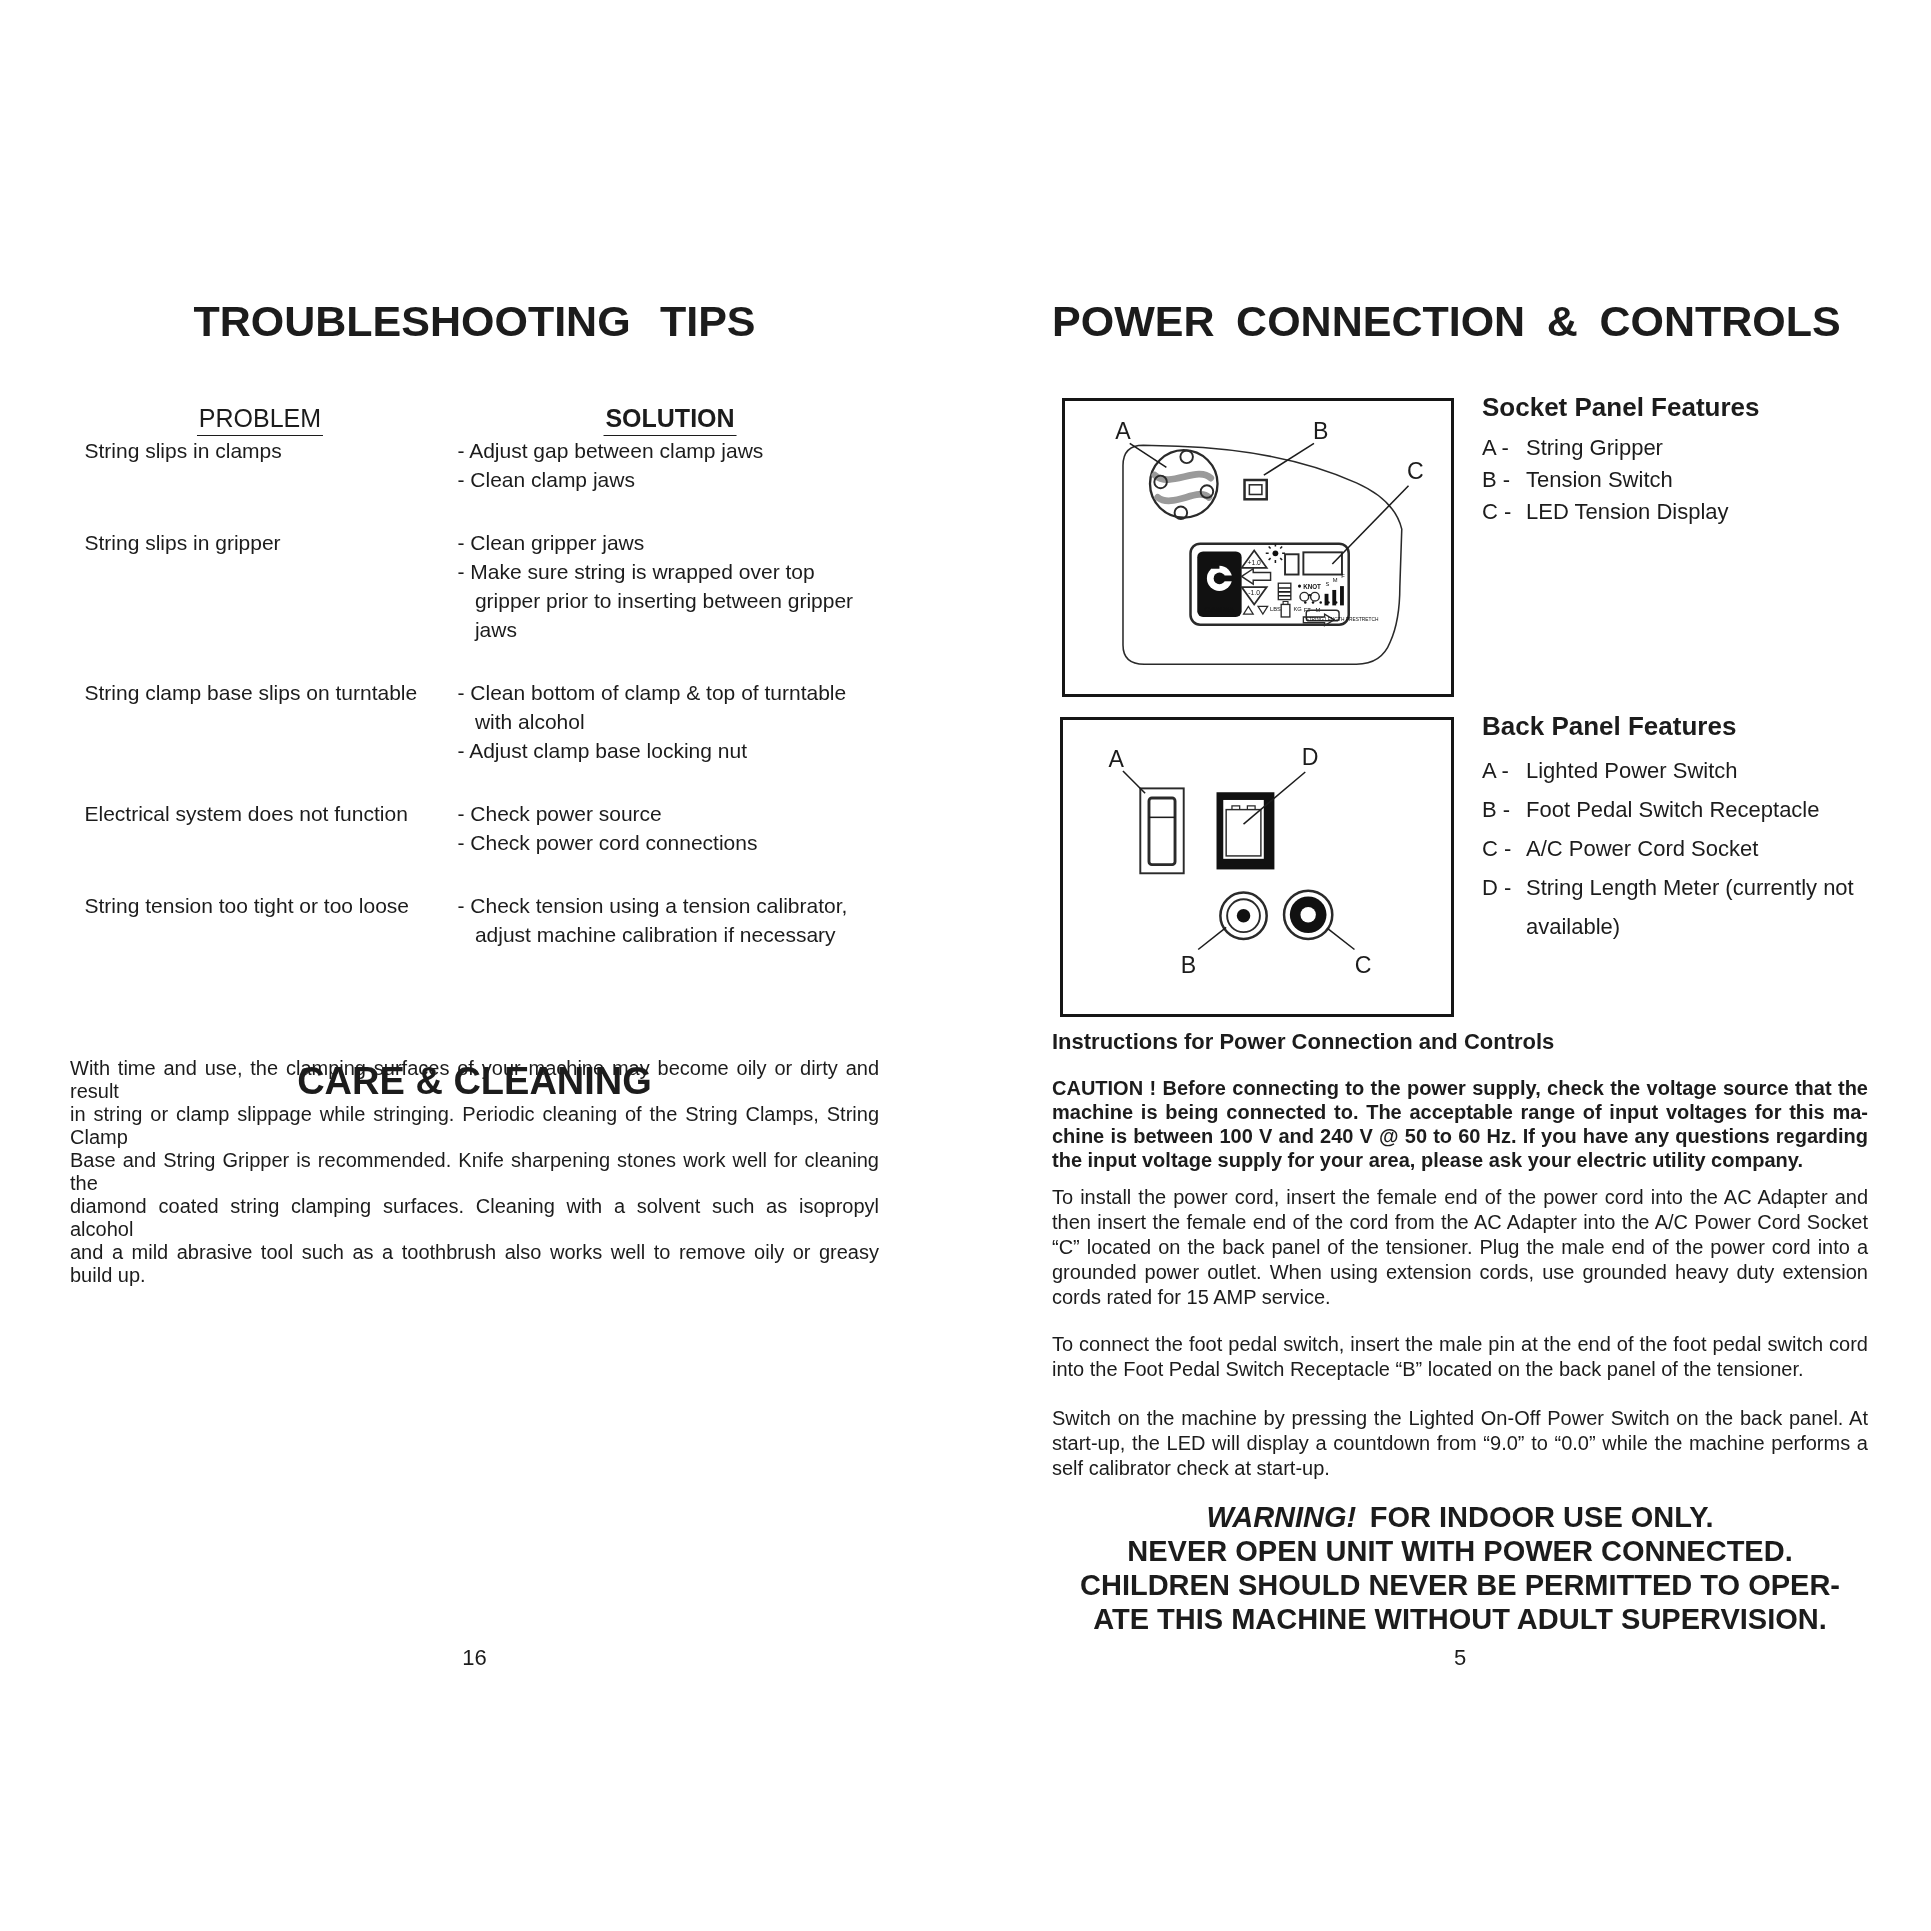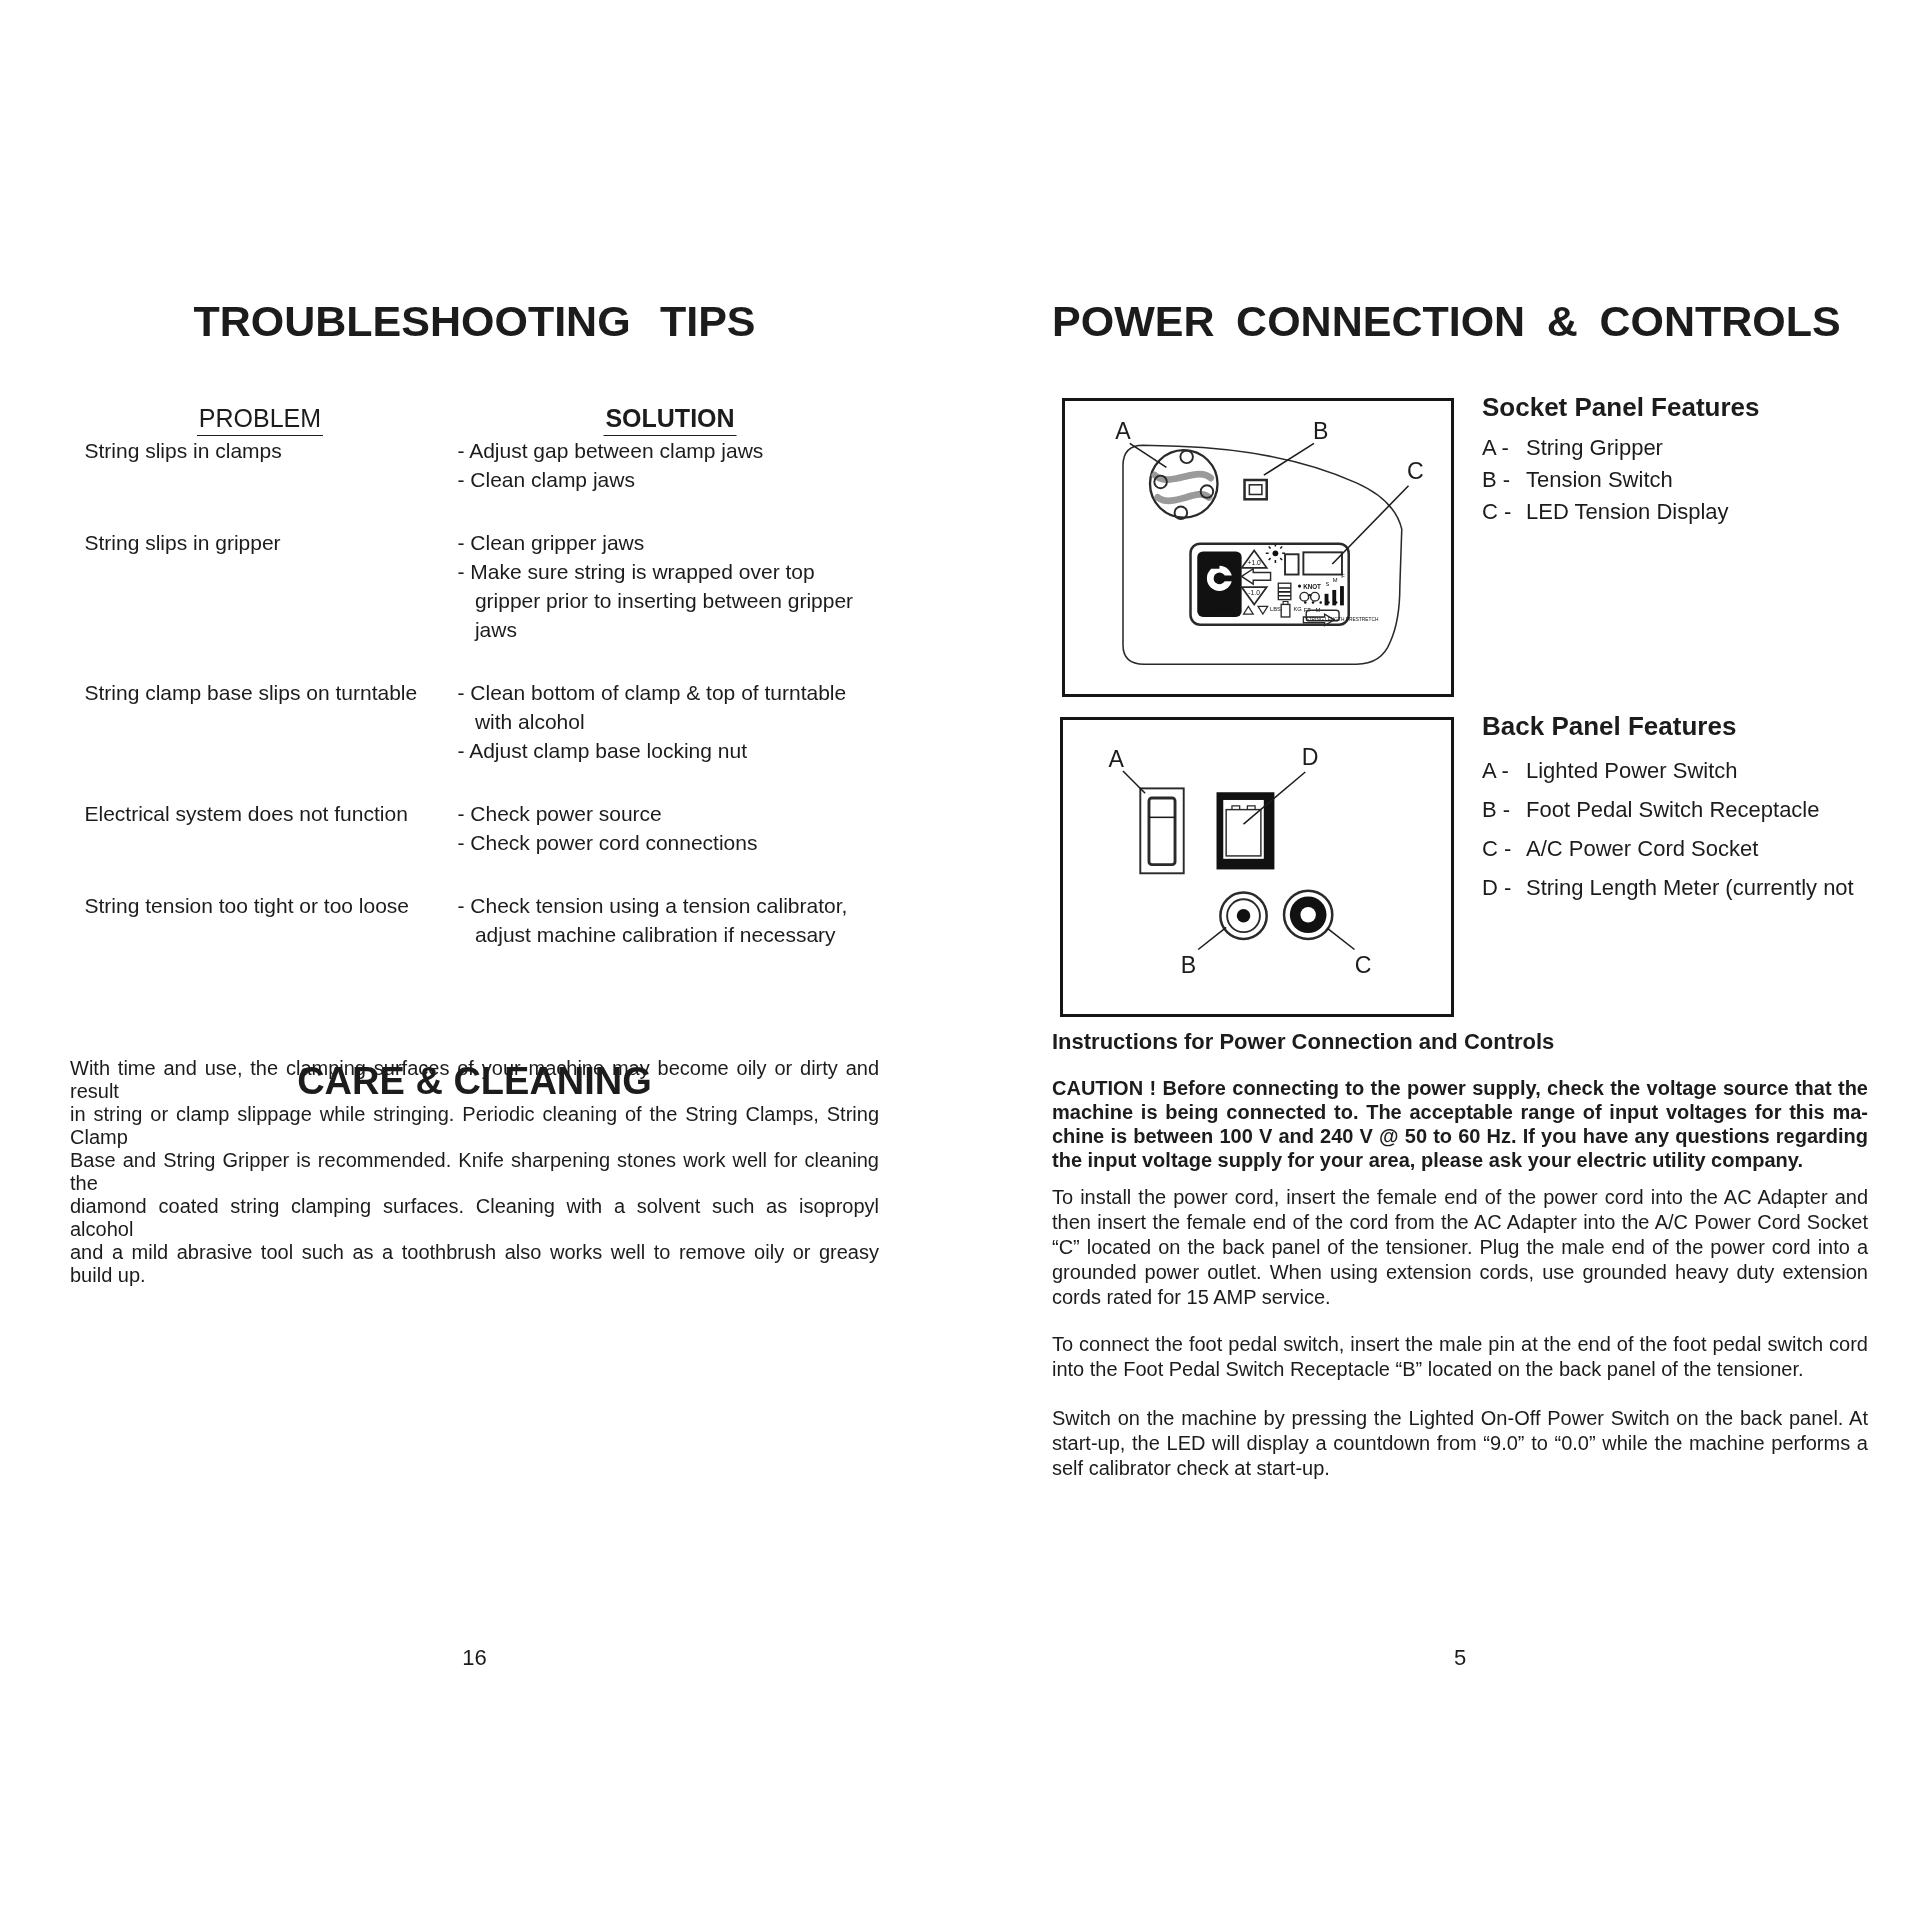--- a/index.html
+++ b/index.html
@@ -293,20 +293,24 @@
       <span>Foot Pedal Switch Receptacle</span>
     </div>
     <div class="feat-item">
       <span>C -</span>
       <span>A/C Power Cord Socket</span>
     </div>
     <div class="feat-item">
       <span>D -</span>
       <span>String Length Meter (currently not</span>
     </div>
+    <div class="feat-item">
+      <span></span>
+      <span>available)</span>
+    </div>
   </div>
 
   <div class="abs" id="instr-heading">Instructions for Power Connection and Controls</div>
 
   <div class="abs rp" id="caution-para">
     <div>CAUTION ! Before connecting to the power supply, check the voltage source that the</div>
     <div>machine is being connected to. The acceptable range of input voltages for this ma-</div>
     <div>chine is between 100 V and 240 V @ 50 to 60 Hz. If you have any questions regarding</div>
     <div>the input voltage supply for your area, please ask your electric utility company.</div>
   </div>
@@ -323,16 +327,24 @@
     <div>To connect the foot pedal switch, insert the male pin at the end of the foot pedal switch cord</div>
     <div>into the Foot Pedal Switch Receptacle “B” located on the back panel of the tensioner.</div>
   </div>
 
   <div class="abs rp" id="switch-on-para">
     <div>Switch on the machine by pressing the Lighted On-Off Power Switch on the back panel. At</div>
     <div>start-up, the LED will display a countdown from “9.0” to “0.0” while the machine performs a</div>
     <div>self calibrator check at start-up.</div>
   </div>
 
+  <div class="abs" id="warning-block">
+    <div>
+      <span id="warning-word">WARNING!</span><span>FOR INDOOR USE ONLY.</span>
+    </div>
+    <div>NEVER OPEN UNIT WITH POWER CONNECTED.</div>
+    <div>CHILDREN SHOULD NEVER BE PERMITTED TO OPER-</div>
+    <div>ATE THIS MACHINE WITHOUT ADULT SUPERVISION.</div>
+  </div>
 
   <div class="abs page-num" id="page-num-right">5</div>
 </div>
 
 
 </body></html>

